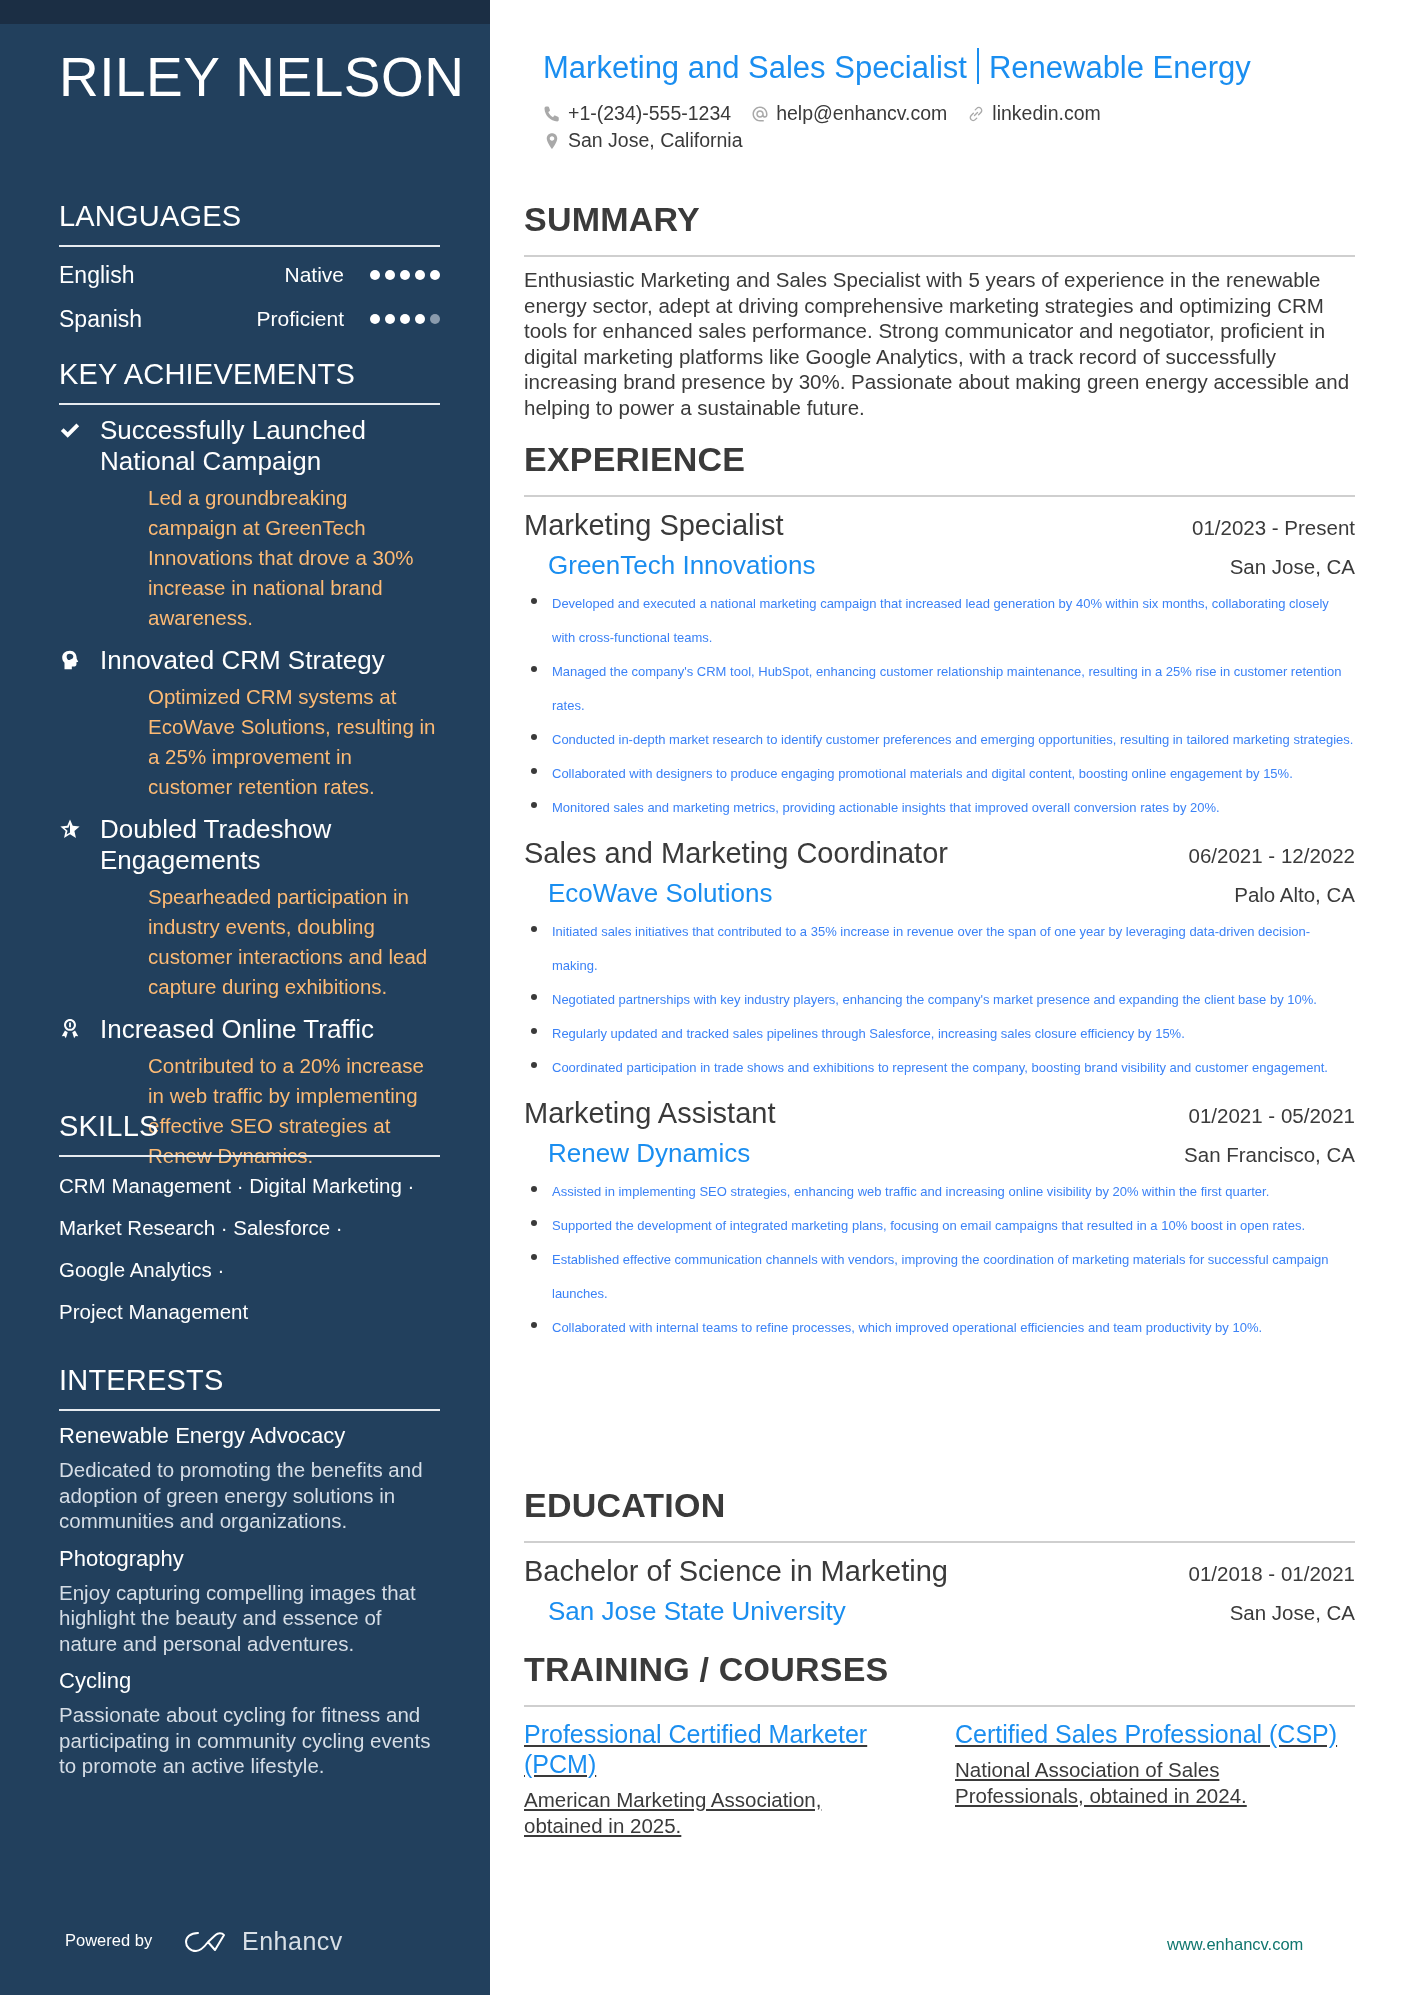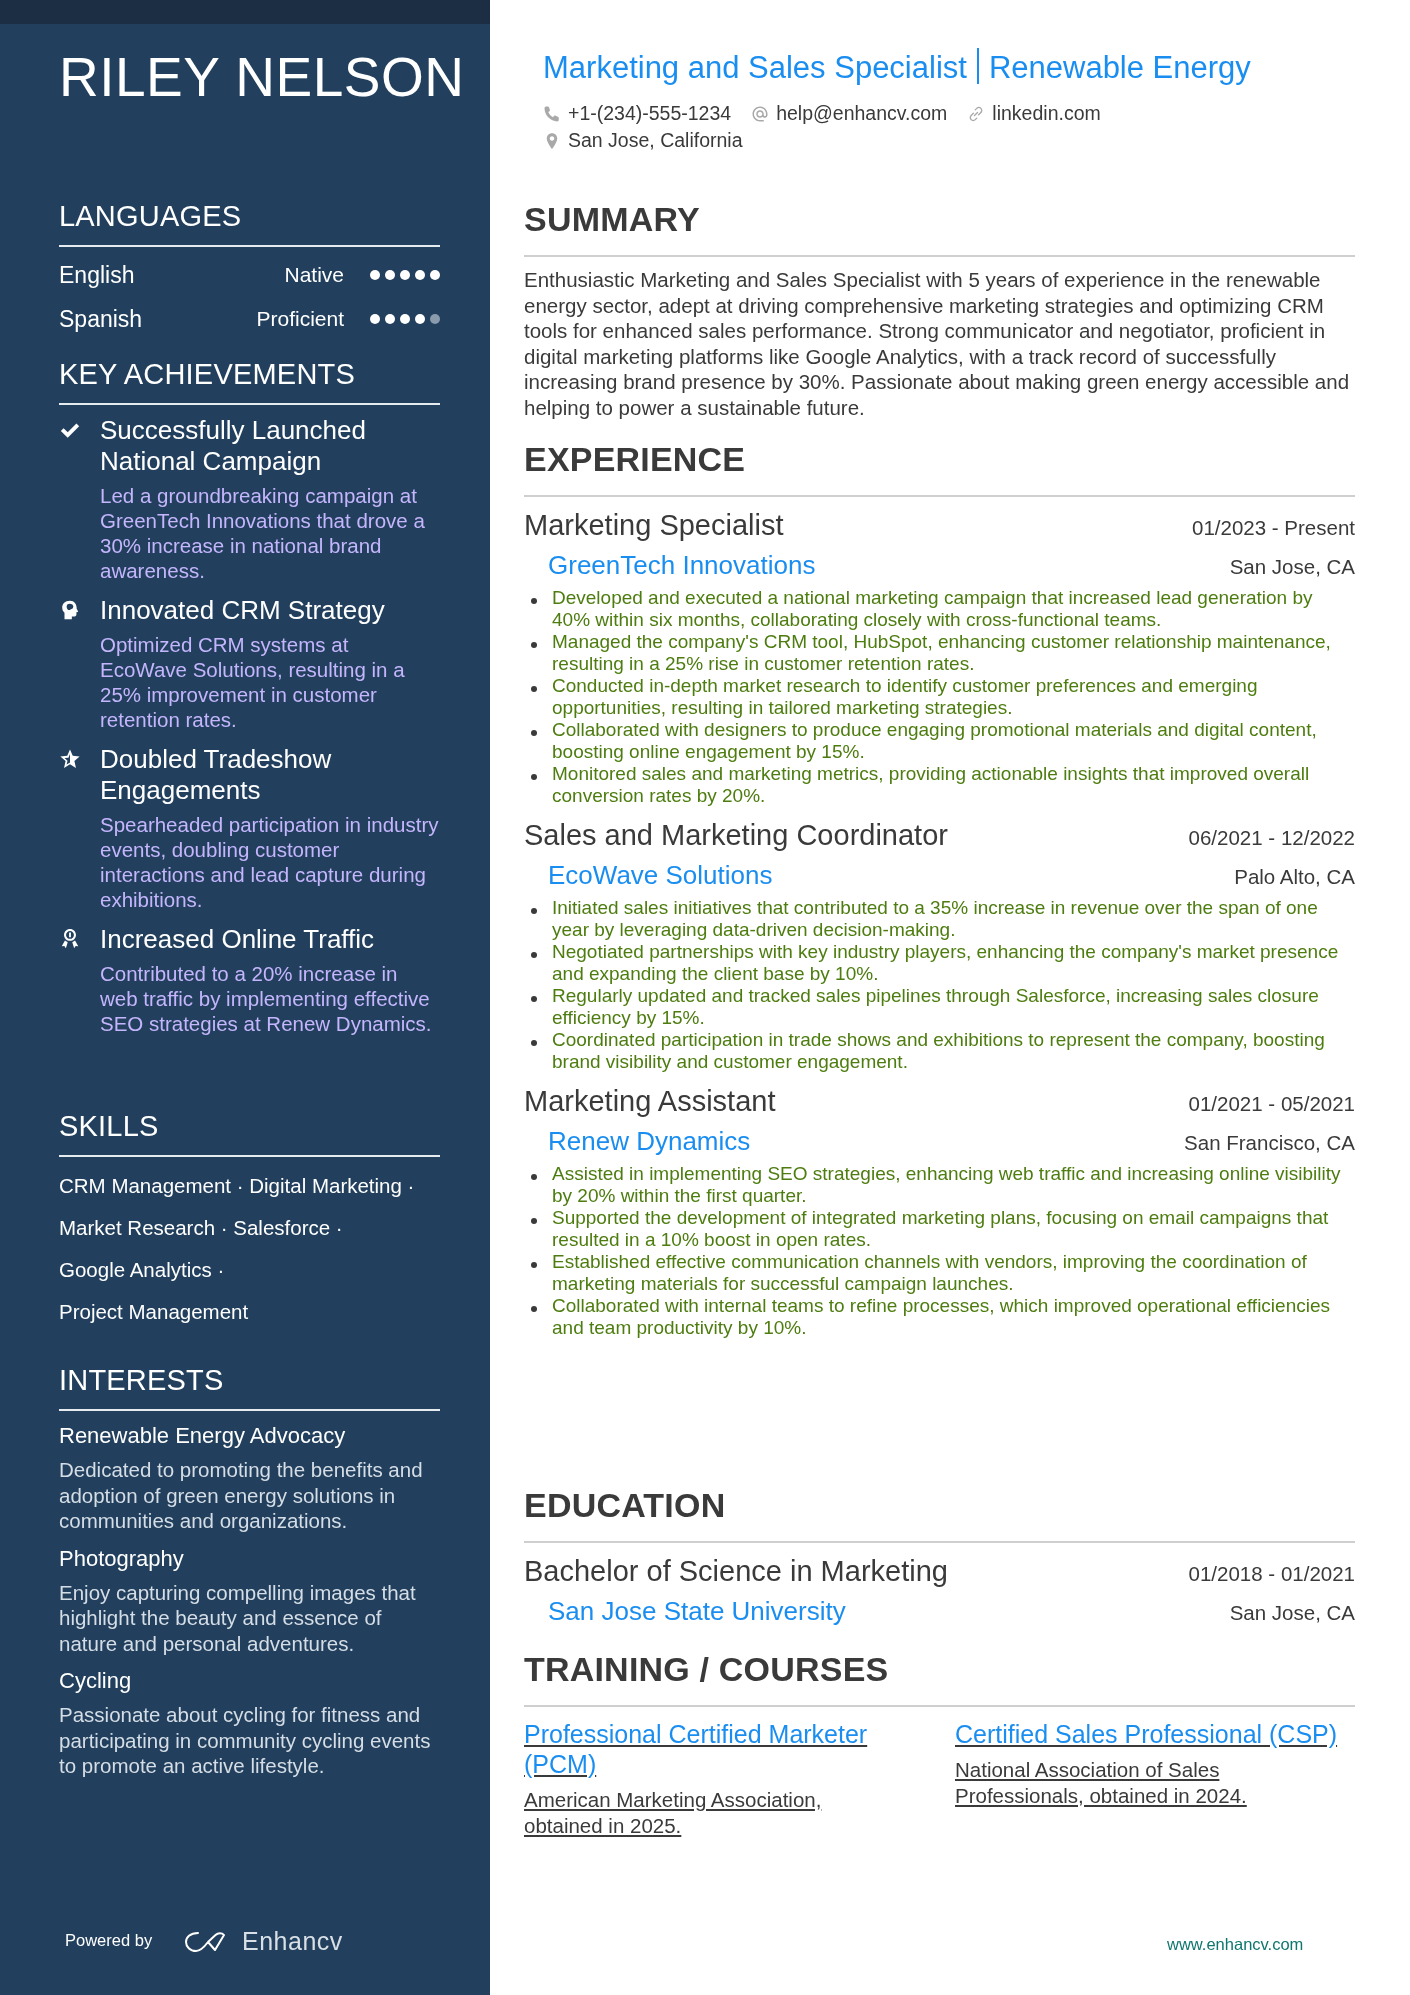--- a/index.html
+++ b/index.html
@@ -18,21 +18,21 @@
   .lang-level { font-size: 21px; margin-right: 26px; }
   .dots { display: flex; gap: 5px; }
   .dot { width: 10px; height: 10px; border-radius: 50%; background: #ffffff; }
   .dot.off { background: #8a9bad; }
 
   .ach { display: flex; margin-top: 10px; }
   .ach-icon { width: 41px; flex: none; padding-top: 4px; }
   .ach-icon svg { width: 22px; height: 22px; fill: #ffffff; }
   .ach-body { flex: 1; }
   .ach-title { font-size: 26px; line-height: 31px; }
-  .ach-desc { font-size: 20.5px; line-height: 25px; color: #c4b5fd; margin-top: 6px; }
+  .ach-desc { font-size: 20.5px; line-height: 30px; color: #fdba74; margin-top: 6px; margin-left: 48px; }
 
   .skills { margin-top: 8px; }
   .skill-line { font-size: 20.5px; height: 42px; line-height: 42px; white-space: nowrap; }
 
   .int-title { font-size: 22px; line-height: 30px; margin-top: 10px; }
   .int-desc { font-size: 20.5px; line-height: 25.5px; color: #d5dde6; margin-top: 6px; }
 
   .powered { position: absolute; left: 65px; top: 1931px; font-size: 16.5px; color: #ffffff; }
   .enh-logo { position: absolute; left: 184px; top: 1927px; display: flex; align-items: center; gap: 12px; }
   .enh-logo svg { width: 46px; height: 26px; }
@@ -49,21 +49,21 @@
   .summary { font-size: 20.5px; line-height: 25.5px; color: #3a3a3a; margin-top: 10px; }
 
   .job { margin-top: 12px; }
   .job-top { display: flex; justify-content: space-between; align-items: baseline; }
   .job-title { font-size: 29px; color: #3a3a3a; }
   .job-date { font-size: 20.5px; color: #3a3a3a; }
   .job-mid { display: flex; justify-content: space-between; align-items: baseline; margin-top: 8px; margin-left: 24px; }
   .job-company { font-size: 26px; color: #1a8ef0; }
   .job-loc { font-size: 20.5px; color: #3a3a3a; }
   .bullets { list-style: none; margin-top: 6px; }
-  .bullets li { position: relative; padding-left: 28px; font-size: 19px; line-height: 22px; color: #4d7c0f; }
+  .bullets li { position: relative; padding-left: 28px; font-size: 13px; line-height: 34px; color: #3b82f6; }
   .bullets li::before { content: ""; position: absolute; left: 7px; top: 11px; width: 6px; height: 6px; border-radius: 50%; background: #3a3a3a; }
 
   .courses { display: flex; margin-top: 12px; }
   .course { width: 431px; text-decoration: underline; }
   .course + .course { width: 400px; }
   .course-title { font-size: 25px; line-height: 30px; color: #1a8ef0; }
   .course-desc { font-size: 20.5px; line-height: 25.5px; color: #3a3a3a; margin-top: 8px; }
 
   .footer-url { position: absolute; left: 1167px; top: 1935px; font-size: 16.5px; color: #0f766e; }
 </style>

